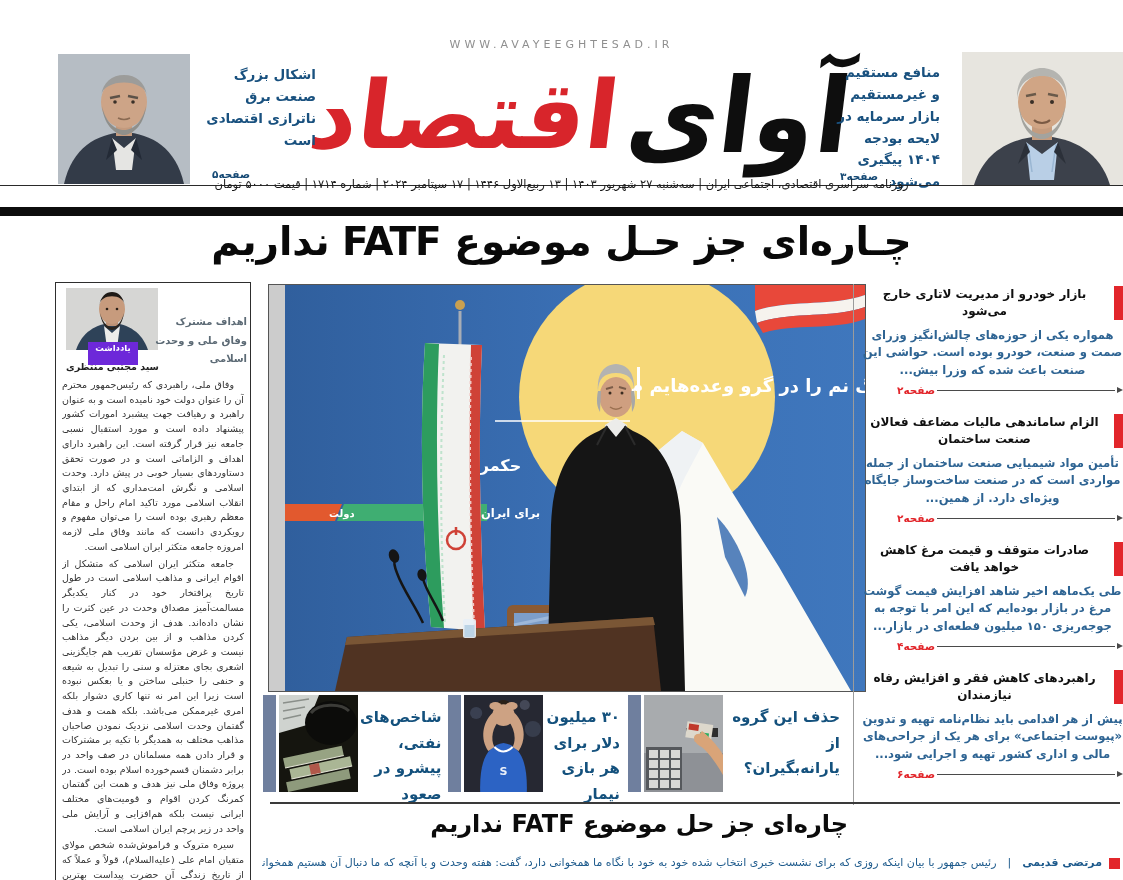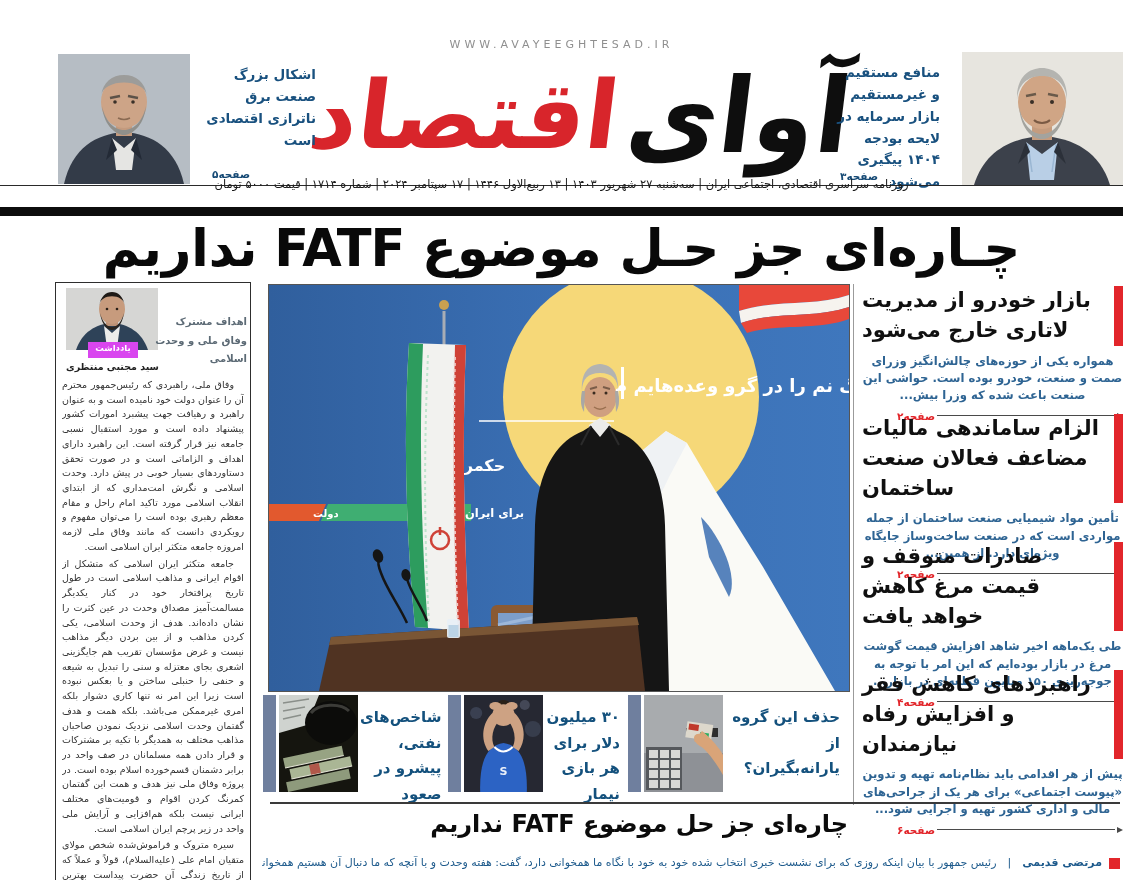--- a/index.html
+++ b/index.html
@@ -17,43 +17,43 @@
   .logo .l-red{font-size:94px;font-weight:bold;color:#d8252b;transform:skewX(-7deg);}
   .promo-title{position:absolute;font-size:13.5px;font-weight:bold;color:#19517f;
                line-height:1.62;text-align:right;}
   .promo-page{position:absolute;font-size:10.5px;font-weight:bold;color:#164a75;}
 
   .rule-1{position:absolute;top:185px;left:0;width:100%;height:1px;background:#2a2a2a;}
   .dateline{position:absolute;top:177px;left:0;width:100%;text-align:center;
             font-size:11.5px;color:#1a1a1a;font-weight:500;}
   .black-bar{position:absolute;top:207px;left:0;width:100%;height:9px;background:#0d0d0d;}
   .main-headline{position:absolute;top:219px;left:0;width:100%;text-align:center;
-                 font-size:51px;font-weight:900;color:#090909;white-space:nowrap;letter-spacing:-1px;}
+                 font-size:39px;font-weight:900;color:#090909;white-space:nowrap;letter-spacing:-1px;}
 
   
   .note-col{position:absolute;left:55px;top:282px;width:196px;height:598px;
             border:1.5px solid #2e2e2e;border-bottom:none;box-sizing:border-box;}
   .note-photo{position:absolute;left:10px;top:5px;width:92px;height:62px;}
-  .note-badge{position:absolute;left:32px;top:59px;width:50px;height:16px;background:#d946ef;
+  .note-badge{position:absolute;left:32px;top:59px;width:50px;height:23px;background:#6d28d9;
               color:#fff;font-size:8.5px;line-height:13px;text-align:center;font-weight:bold;}
   .note-title{position:absolute;right:3px;top:30px;width:96px;font-size:10px;font-weight:bold;
               color:#5c6a75;line-height:1.85;text-align:right;}
   .note-author{position:absolute;left:10px;top:78px;font-size:9.5px;font-weight:bold;color:#222;}
   .note-body{position:absolute;top:95px;right:6px;left:6px;bottom:0;overflow:hidden;
              font-size:9.5px;line-height:1.55;color:#333;text-align:justify;}
   .note-body p{margin:0 0 2px 0;text-indent:10px;}
 
   
-  .center-photo{position:absolute;left:268px;top:284px;width:580px;height:406px;border:1px solid #555;}
+  .center-photo{position:absolute;left:268px;top:284px;width:580px;height:406px;border:1px solid #555;padding-left:16px;}
   .divider-v{position:absolute;left:853px;top:284px;width:1px;height:521px;background:#9b9b9b;}
   .news-col{position:absolute;left:862px;top:284px;width:261px;height:521px;}
   .news-item{position:absolute;left:0;right:0;}
   .ni-row{display:flex;direction:rtl;gap:7px;}
   .ni-bar{flex:0 0 9px;width:9px;background:#e2262b;align-self:stretch;}
-  .ni-title{font-size:21px;font-weight:bold;color:#101010;line-height:1.42;text-align:left;}
+  .ni-title{font-size:12px;font-weight:bold;color:#101010;line-height:1.42;text-align:center;}
   .ni-body{margin-top:7px;font-size:11.6px;font-weight:bold;color:#2e6493;line-height:1.5;text-align:center;}
   .ni-ref{margin-top:5px;display:flex;align-items:center;direction:ltr;gap:2px;margin-left:35px;}
   .ni-page{font-size:10.5px;font-weight:bold;color:#e2262b;white-space:nowrap;}
   .ni-line{flex:1;height:1px;background:#4a4a4a;}
   .ni-arrow{width:0;height:0;border-top:3px solid transparent;border-bottom:3px solid transparent;
             border-left:6px solid #4a4a4a;}
 
   
   .teaser{position:absolute;top:695px;height:97px;display:flex;direction:ltr;}
   .t-bar{width:13px;height:97px;background:#6f7f9e;flex:0 0 13px;}

